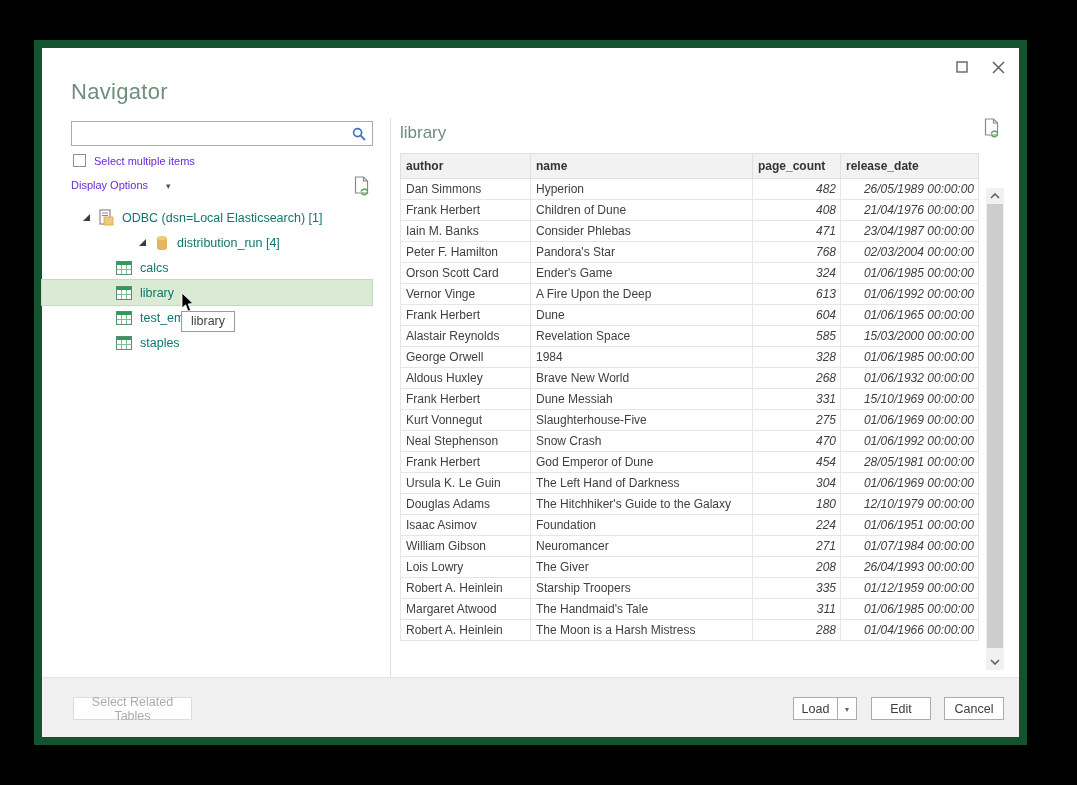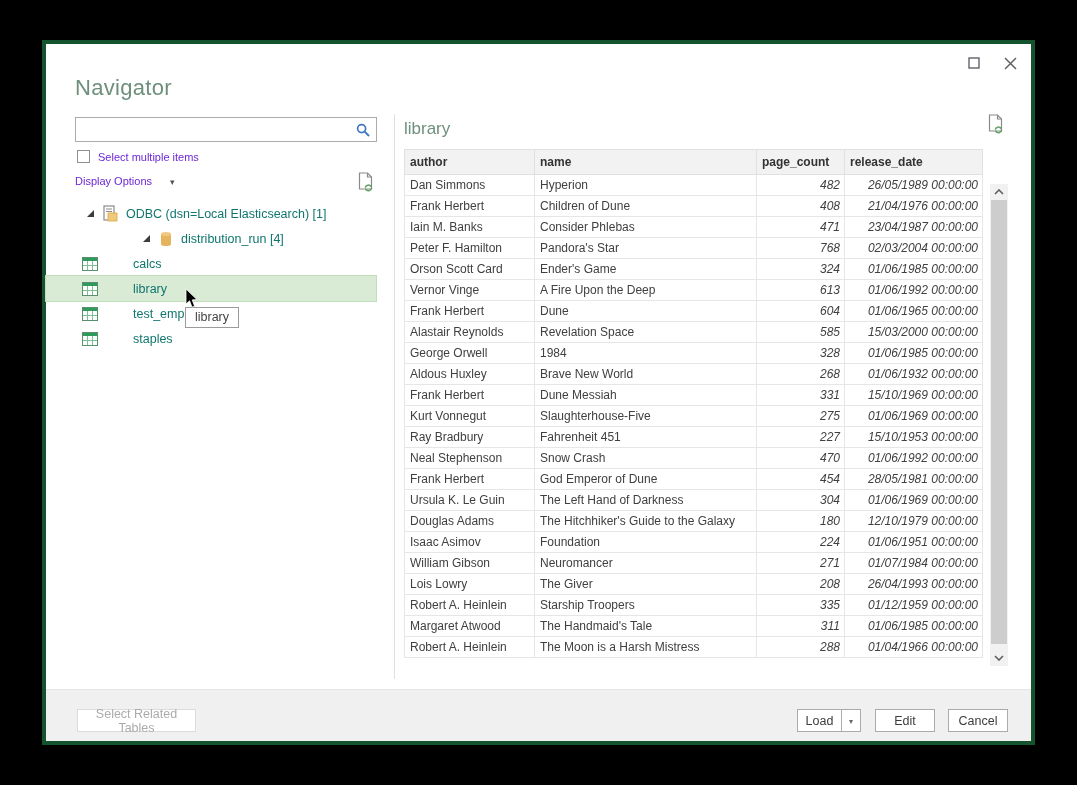--- a/index.html
+++ b/index.html
@@ -8,22 +8,22 @@
     background:#000;
     font-family:"Liberation Sans","DejaVu Sans",sans-serif;
     color:#444;
     position:relative;
     overflow:hidden;
   }
   .stage { position:absolute; inset:0; }
 
   
   .dialog {
-    position:absolute; left:42px; top:40px; width:993px; height:705px;
-    background:#fff; border:4px solid #14532d;
+    position:absolute; left:34px; top:40px; width:993px; height:705px;
+    background:#fff; border:8px solid #14532d;
   }
 
   
   .win-controls { position:absolute; top:8px; right:10px; display:flex; gap:14px; }
   .win-btn { width:22px; height:22px; display:flex; align-items:center; justify-content:center; cursor:default; color:#5f6368; }
 
   
   .nav-title {
     position:absolute; left:29px; top:31px;
     font-size:22px; color:#6d8f7c; letter-spacing:.3px;
@@ -55,21 +55,21 @@
   
   .tree { position:absolute; left:0; top:157px; width:348px; }
   .tree-row { height:25px; display:flex; align-items:center; font-size:12.5px; color:#0f766e; position:relative; width:330px; }
   .tree-row.selected { background:#d9ebd5; outline:1px solid #c2ddbb; }
   .tw { display:inline-block; flex:0 0 auto; }
   .expander { width:9px; height:9px; margin-right:8px; }
   .tree-icon { margin-right:8px; display:flex; align-items:center; }
 
   .ind0 { padding-left:40px; }
   .ind1 { padding-left:96px; }
-  .ind2 { padding-left:36px;gap:27px; }
+  .ind2 { padding-left:74px; }
 
   
   .cursor { position:absolute; left:139px; top:245px; z-index:6; }
   .tooltip {
     position:absolute; left:139px; top:263px; z-index:5;
     background:#fff; border:1px solid #9b9b9b; padding:2px 9px 3px 9px;
     font-size:12.5px; color:#444;
   }
 
   
@@ -90,21 +90,21 @@
   td.num { text-align:right; font-style:italic; }
 
   
   .scrollbar { position:absolute; left:944px; top:140px; width:18px; height:482px; background:#f1f1f1; }
   .sb-arrow { position:absolute; left:0; width:18px; height:16px; display:flex; align-items:center; justify-content:center; }
   .sb-up { top:0; } .sb-down { bottom:0; }
   .sb-thumb { position:absolute; left:1px; top:16px; width:16px; height:444px; background:#cdcdcd; }
 
   
   .footer {
-    position:absolute; left:0; right:0; bottom:0; height:52px;
+    position:absolute; left:0; right:0; bottom:0; height:60px;
     background:#f0f0f0; border-top:1px solid #e5e5e5;
   }
   .btn {
     position:absolute; top:19px; height:23px; background:#fff; border:1px solid #ababab;
     font-size:12.5px; color:#3c3c3c; display:flex; align-items:center; justify-content:center;
     font-family:inherit; cursor:default;
   }
   .btn-disabled { left:31px; width:119px; border-color:#dcdcdc; color:#ababab; }
   .btn-load { left:751px; width:44px; border-right:none; }
   .btn-load-arrow { left:795px; width:20px; }
@@ -366,26 +366,20 @@
               <td class="num">331</td>
               <td class="num">15/10/1969 00:00:00</td>
             </tr>
             <tr>
               <td>Kurt Vonnegut</td>
               <td>Slaughterhouse-Five</td>
               <td class="num">275</td>
               <td class="num">01/06/1969 00:00:00</td>
             </tr>
             <tr>
-              <td>Ray Bradbury</td>
-              <td>Fahrenheit 451</td>
-              <td class="num">227</td>
-              <td class="num">15/10/1953 00:00:00</td>
-            </tr>
-            <tr>
               <td>Neal Stephenson</td>
               <td>Snow Crash</td>
               <td class="num">470</td>
               <td class="num">01/06/1992 00:00:00</td>
             </tr>
             <tr>
               <td>Frank Herbert</td>
               <td>God Emperor of Dune</td>
               <td class="num">454</td>
               <td class="num">28/05/1981 00:00:00</td>

